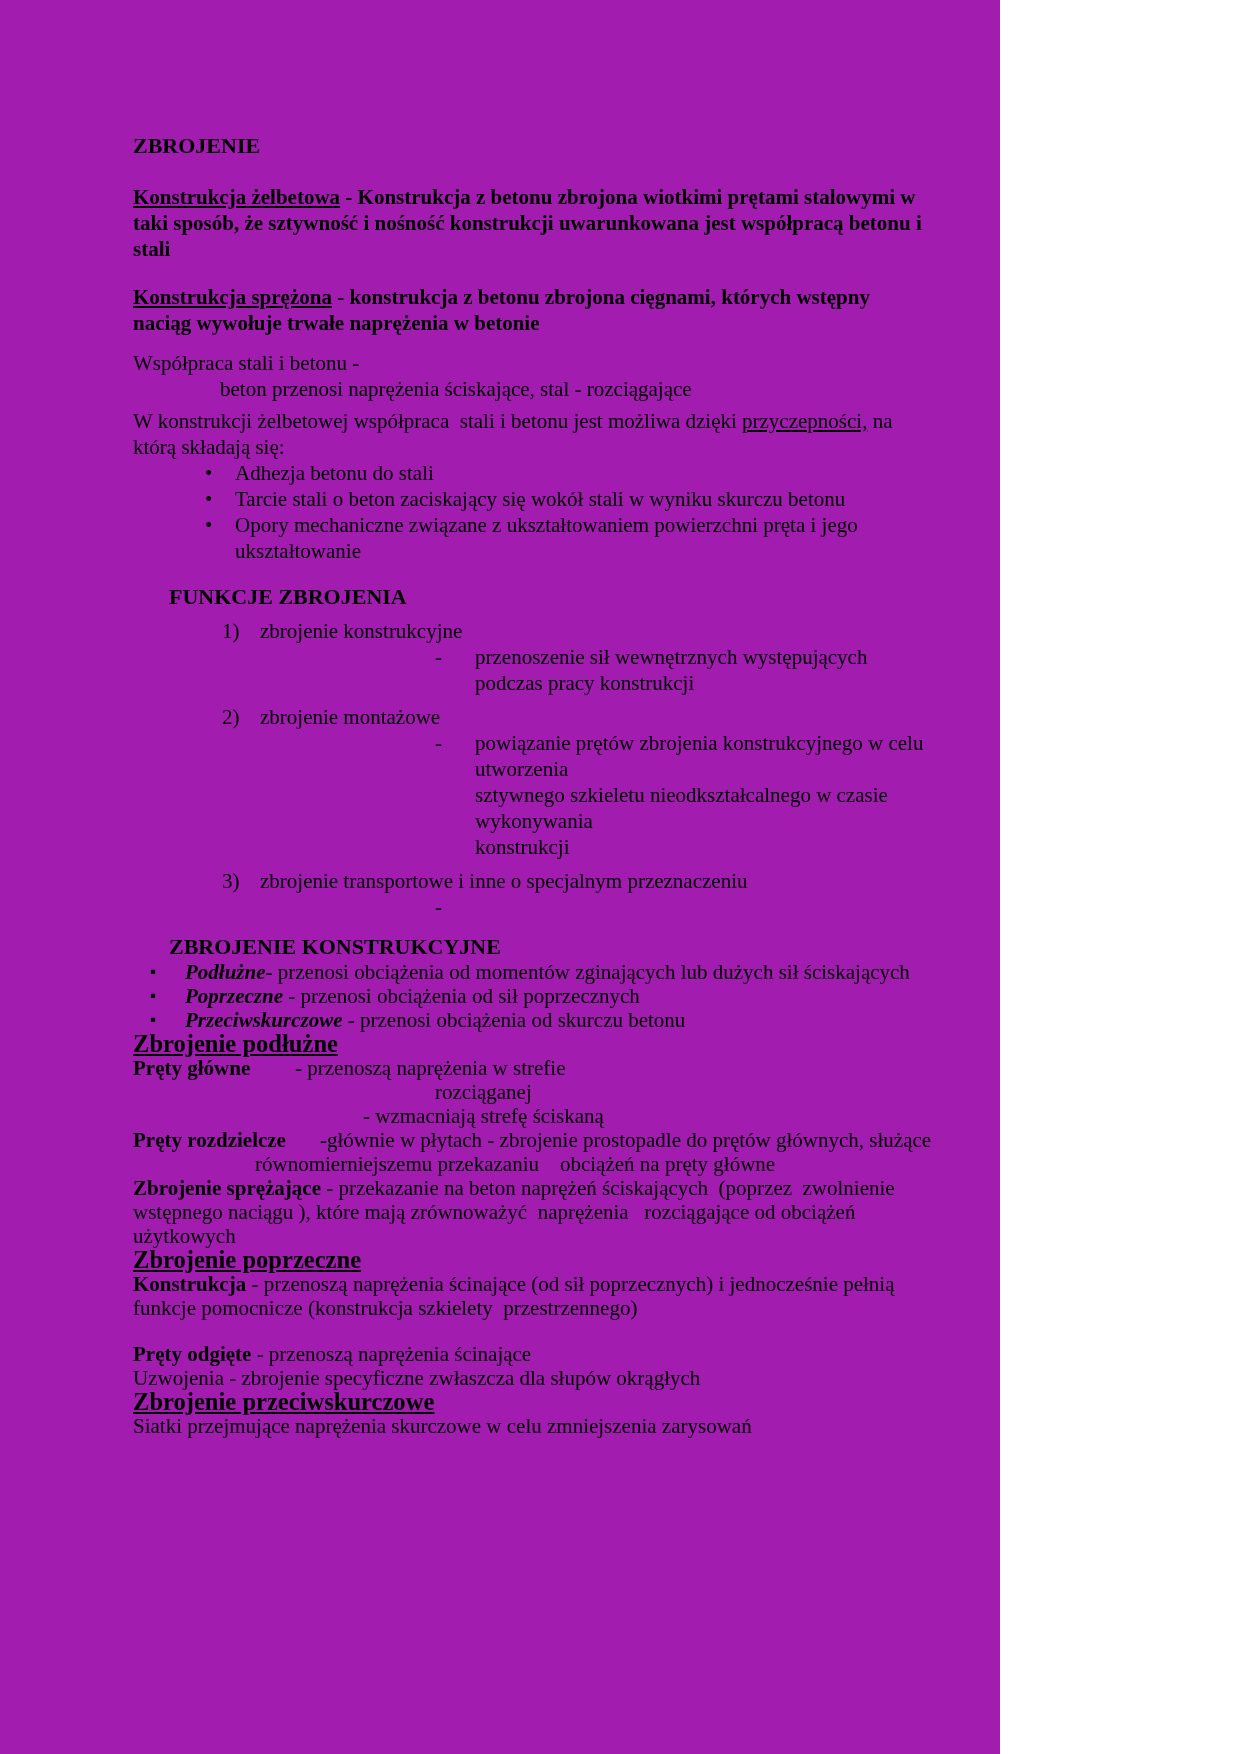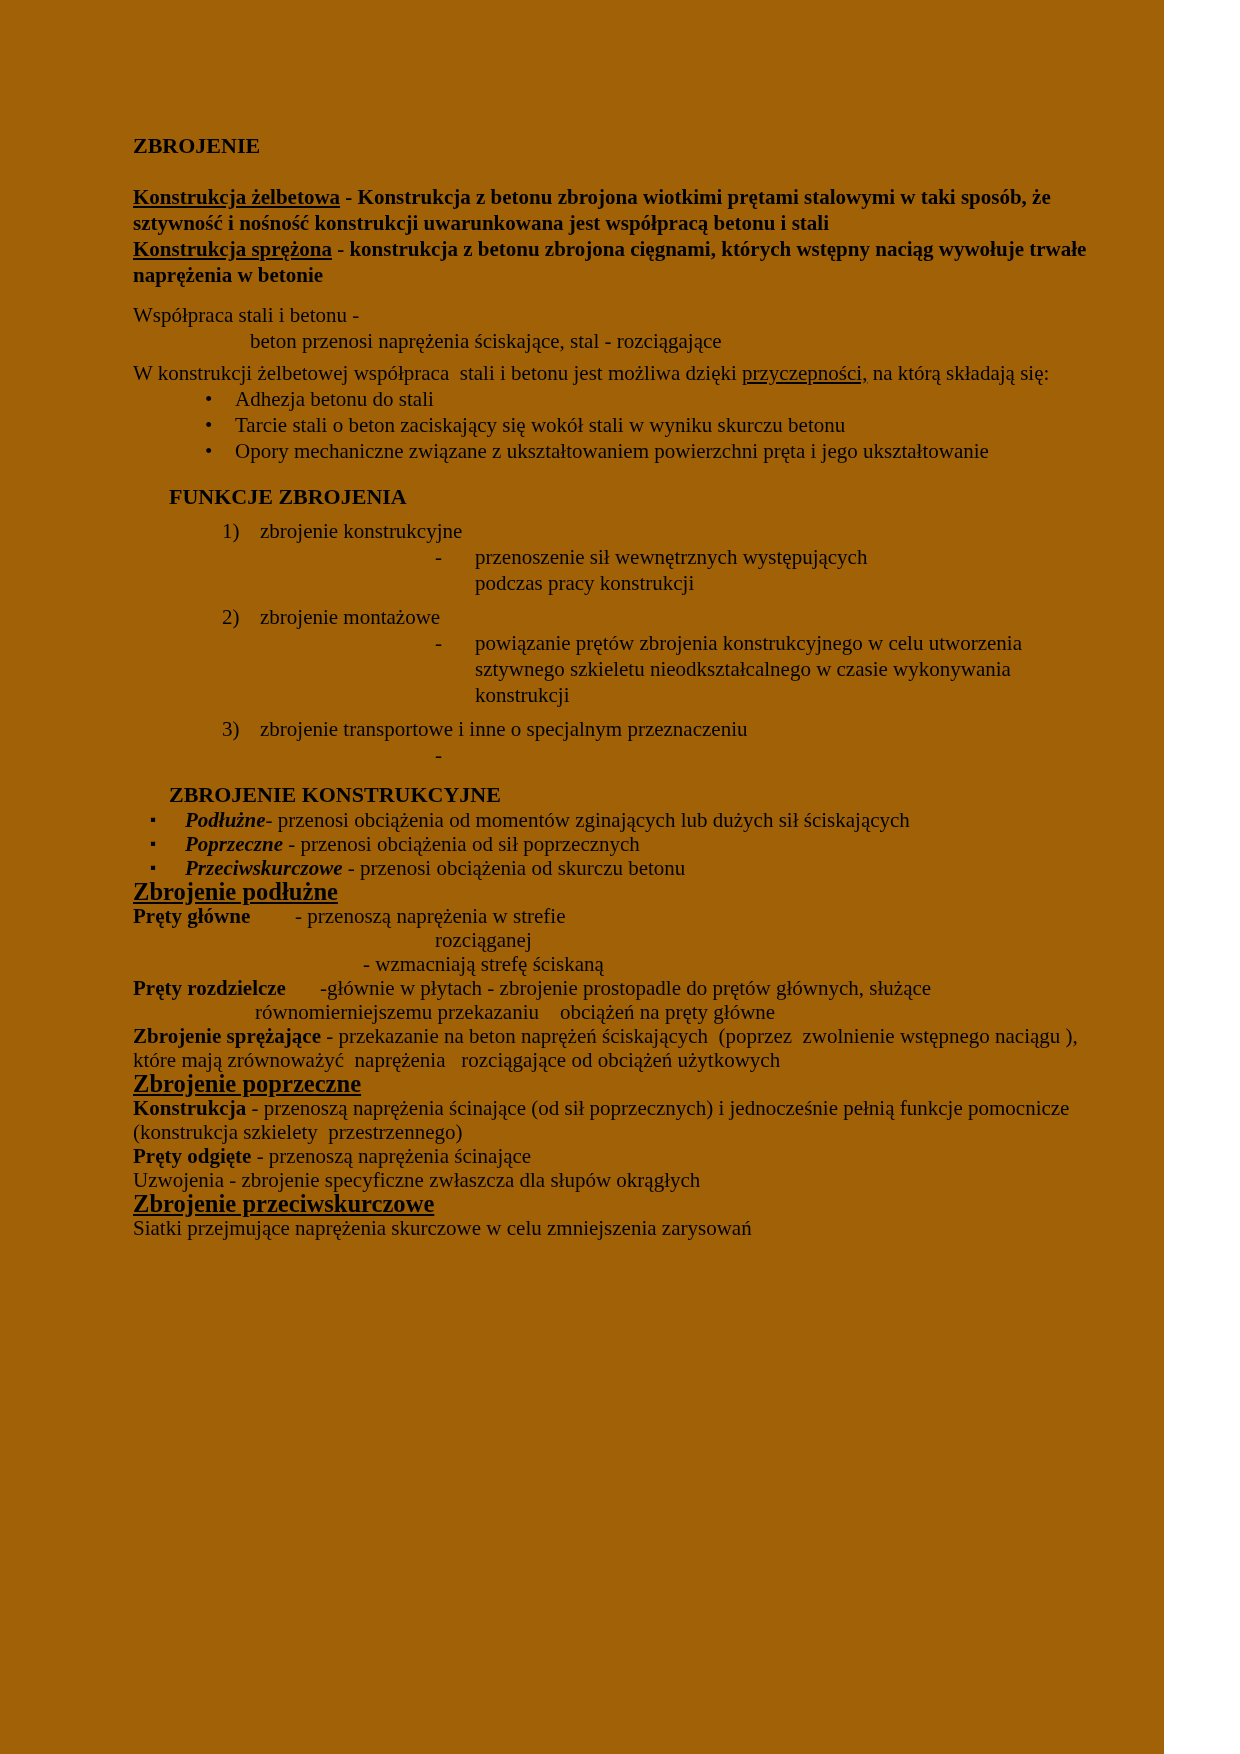--- a/index.html
+++ b/index.html
@@ -1,51 +1,51 @@
 <!DOCTYPE html>
 <html><head>
 <meta charset="utf-8">
 <style>
   * { margin:0; padding:0; box-sizing:border-box; }
   html,body { background:#ffffff; }
   .page {
-    width:1164px; height:1754px; background:#a16207; color:#000000;
+    width:1000px; height:1754px; background:#a21caf; color:#000000;
     font-family:"Liberation Serif","DejaVu Serif",serif;
     font-size:21px; line-height:26px;
     padding:133px 68px 40px 133px;
     overflow:hidden;
   }
   .b  { font-weight:bold; }
   .u  { text-decoration:underline; }
   .bi { font-weight:bold; font-style:italic;text-align:center; }
   .pre { white-space:pre-wrap; }
   .title   { font-size:22px; font-weight:bold; line-height:26px; }
   .heading { font-size:22px; font-weight:bold; line-height:26px;margin-left:36px; }
   .subheading { font-weight:bold; text-decoration:underline; }
 
   .mt25 { margin-top:25px; }
-  .mt22 { }
+  .mt22 { margin-top:22px; }
   .mt20 { margin-top:20px; }
   .mt14 { margin-top:14px; }
   .mt8  { margin-top:8px; }
   .mt6  { margin-top:6px; }
 
   .bullet-item { display:flex; padding-left:72px; }
   .bullet-dot  { flex:0 0 30px; }
 
   .num-row    { display:flex; padding-left:89px; }
   .num        { flex:0 0 38px; }
   .detail-row { display:flex; padding-left:302px; }
   .dash       { flex:0 0 40px; }
   .detail     { flex:1 1 auto; }
 
   .sq-item { display:flex; padding-left:17px; }
   .sq      { flex:0 0 35px; font-size:17px; line-height:24px; }
 
-  .indent-127 { margin-left:117px; }
+  .indent-127 { margin-left:87px; }
   .indent-302 { margin-left:302px; }
   .indent-230 { margin-left:230px; }
   .indent-122 { margin-left:122px; }
 
   .term-glowne      { display:inline-block; width:162px; }
   .term-rozdzielcze { display:inline-block; width:187px; }
 
   .dense { line-height:24px; }
 </style>
 </head>

